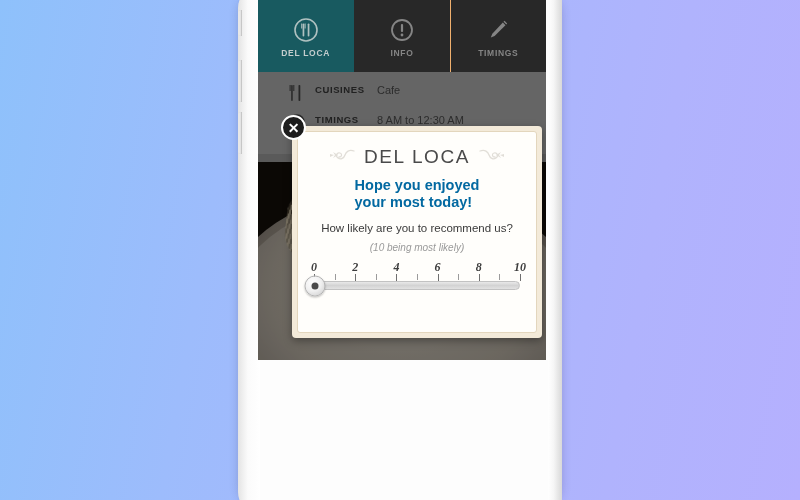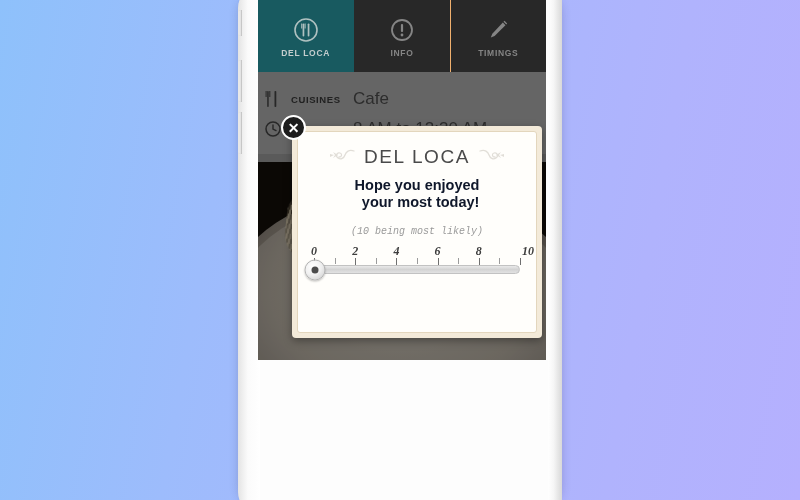--- a/index.html
+++ b/index.html
@@ -98,39 +98,39 @@
   .tab-icon { height: 30px; display: flex; align-items: center; }
   .tab-icon svg { display: block; }
 
   
   #info-panel {
     background: #6b6b6b;
     padding: 12px 0 10px 0;
   }
   .info-row {
     display: flex;
-    align-items: center;
+    align-items: flex-start;
     height: 30px;
-    padding: 0 0 0 7px;
+    padding: 0 0 0 31px;
   }
   .info-icon {
     width: 26px;
     display: flex;
     align-items: center;
     color: #2a2a2a;
   }
   .info-key {
     width: 62px;
     font-size: 9.5px;
     font-weight: bold;
     letter-spacing: .6px;
     color: #232323;
   }
   .info-val {
-    font-size: 17px;
+    font-size: 11px;
     color: #2f2f2f;
   }
 
   
   #photo {
     position: absolute;
     left: 0;
     top: 162px;
     width: 288px;
     height: 280px;
@@ -307,36 +307,36 @@
     letter-spacing: 1.6px;
     color: #4a4a4a;
     font-weight: normal;
   }
   .flourish { opacity: .55; }
 
   #modal-headline {
     margin-top: 9px;
     font-size: 14.5px;
     font-weight: bold;
-    color: #0f172a;
-    text-align: right;
+    color: #0369a1;
+    text-align: left;
     line-height: 1.18;
   }
   #modal-question {
     margin-top: 11px;
     font-size: 11.5px;
     color: #3a3a3a;
     text-align: center;
   }
   #modal-hint {
-    margin-top: 15px;
+    margin-top: 8px;
     font-size: 10px;
     font-style: italic;
     color: #9a9a9a;
-    font-family: Liberation Mono, monospace;
+    font-family: Liberation Sans, sans-serif;
   }
 
   
   #slider-wrap {
     margin-top: 7px;
     width: 206px;
     position: relative;
   }
   #slider-labels {
     position: relative;
@@ -571,30 +571,31 @@
                 </g>
               </svg>
             </span>
           </div>
 
           <div id="modal-headline">
             <div>Hope you enjoyed</div>
             <div>your most today!</div>
           </div>
 
+          <div id="modal-question">How likely are you to recommend us?</div>
           <div id="modal-hint">(10 being most likely)</div>
 
           <div id="slider-wrap">
             <div id="slider-labels">
                 <div class="slabel" style="left: 0%;">0</div>
                 <div class="slabel" style="left: 20%;">2</div>
                 <div class="slabel" style="left: 40%;">4</div>
                 <div class="slabel" style="left: 60%;">6</div>
                 <div class="slabel" style="left: 80%;">8</div>
-                <div class="slabel" style="left: 100%; margin-left: 8px;">10</div>
+                <div class="slabel" style="left: 100%;">10</div>
               </div>
             <div id="slider-ticks">
                 <div class="tick major" style="left: 0%;"></div>
                 <div class="tick" style="left: 10%;"></div>
                 <div class="tick major" style="left: 20%;"></div>
                 <div class="tick" style="left: 30%;"></div>
                 <div class="tick major" style="left: 40%;"></div>
                 <div class="tick" style="left: 50%;"></div>
                 <div class="tick major" style="left: 60%;"></div>
                 <div class="tick" style="left: 70%;"></div>

